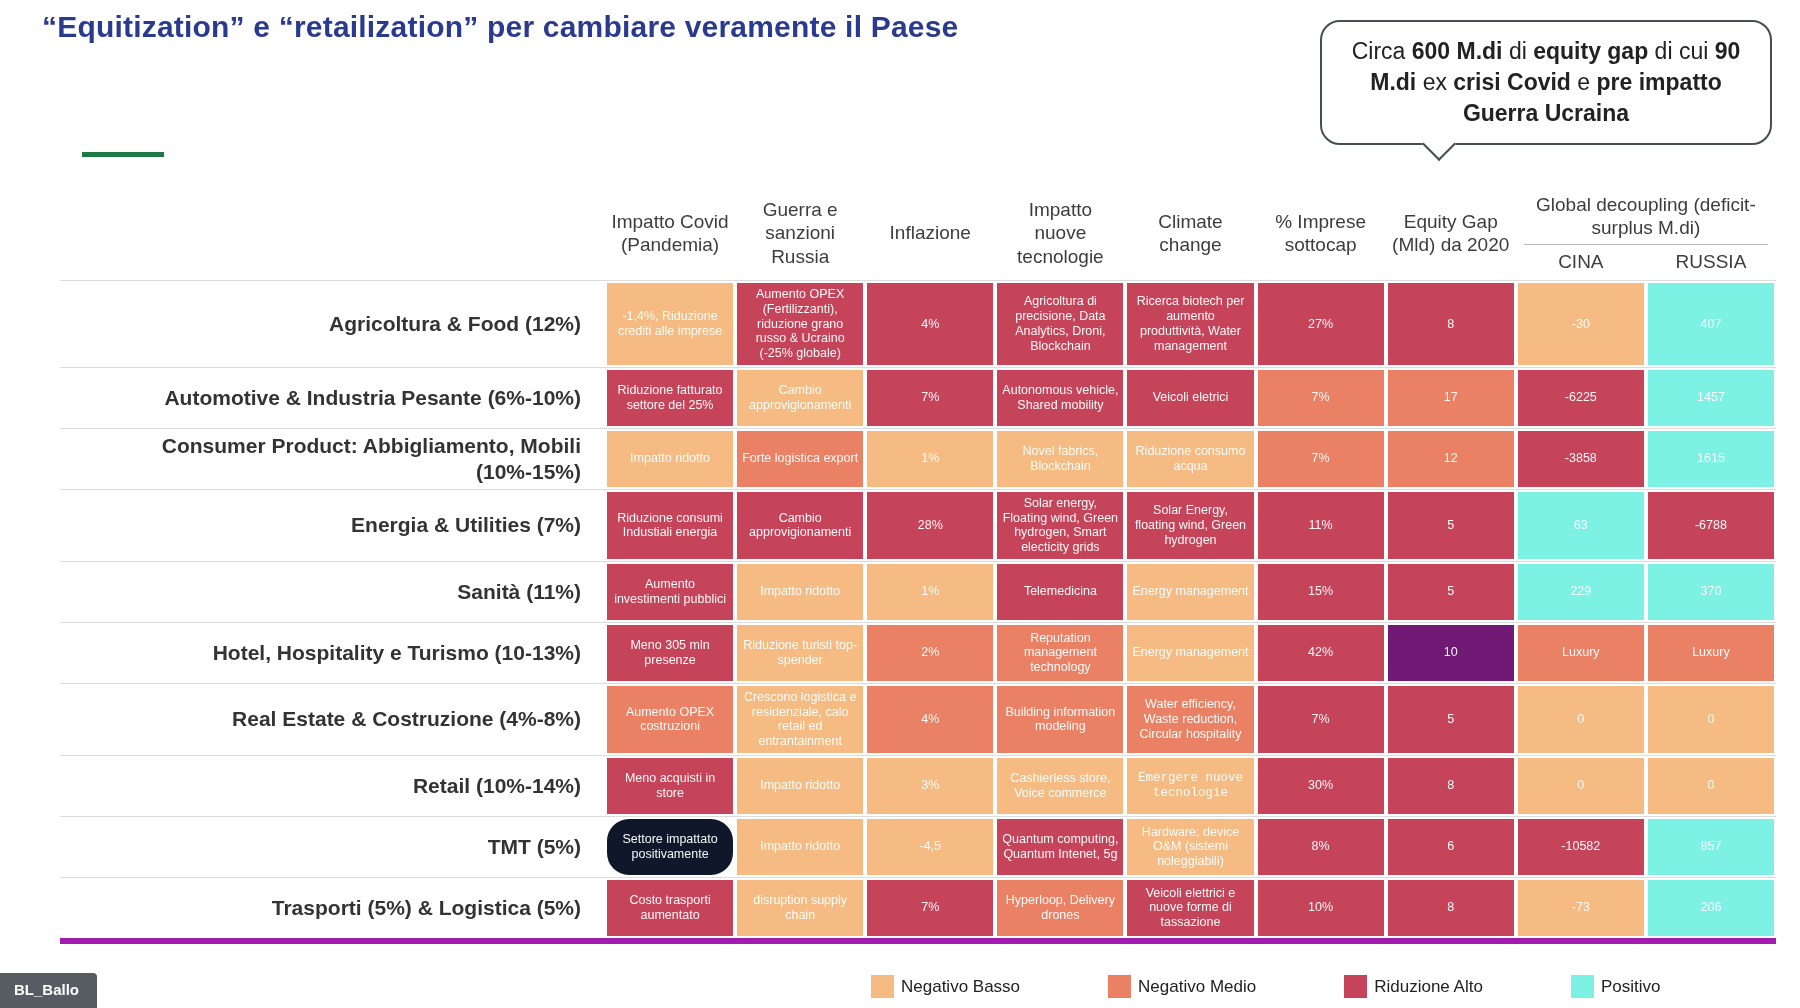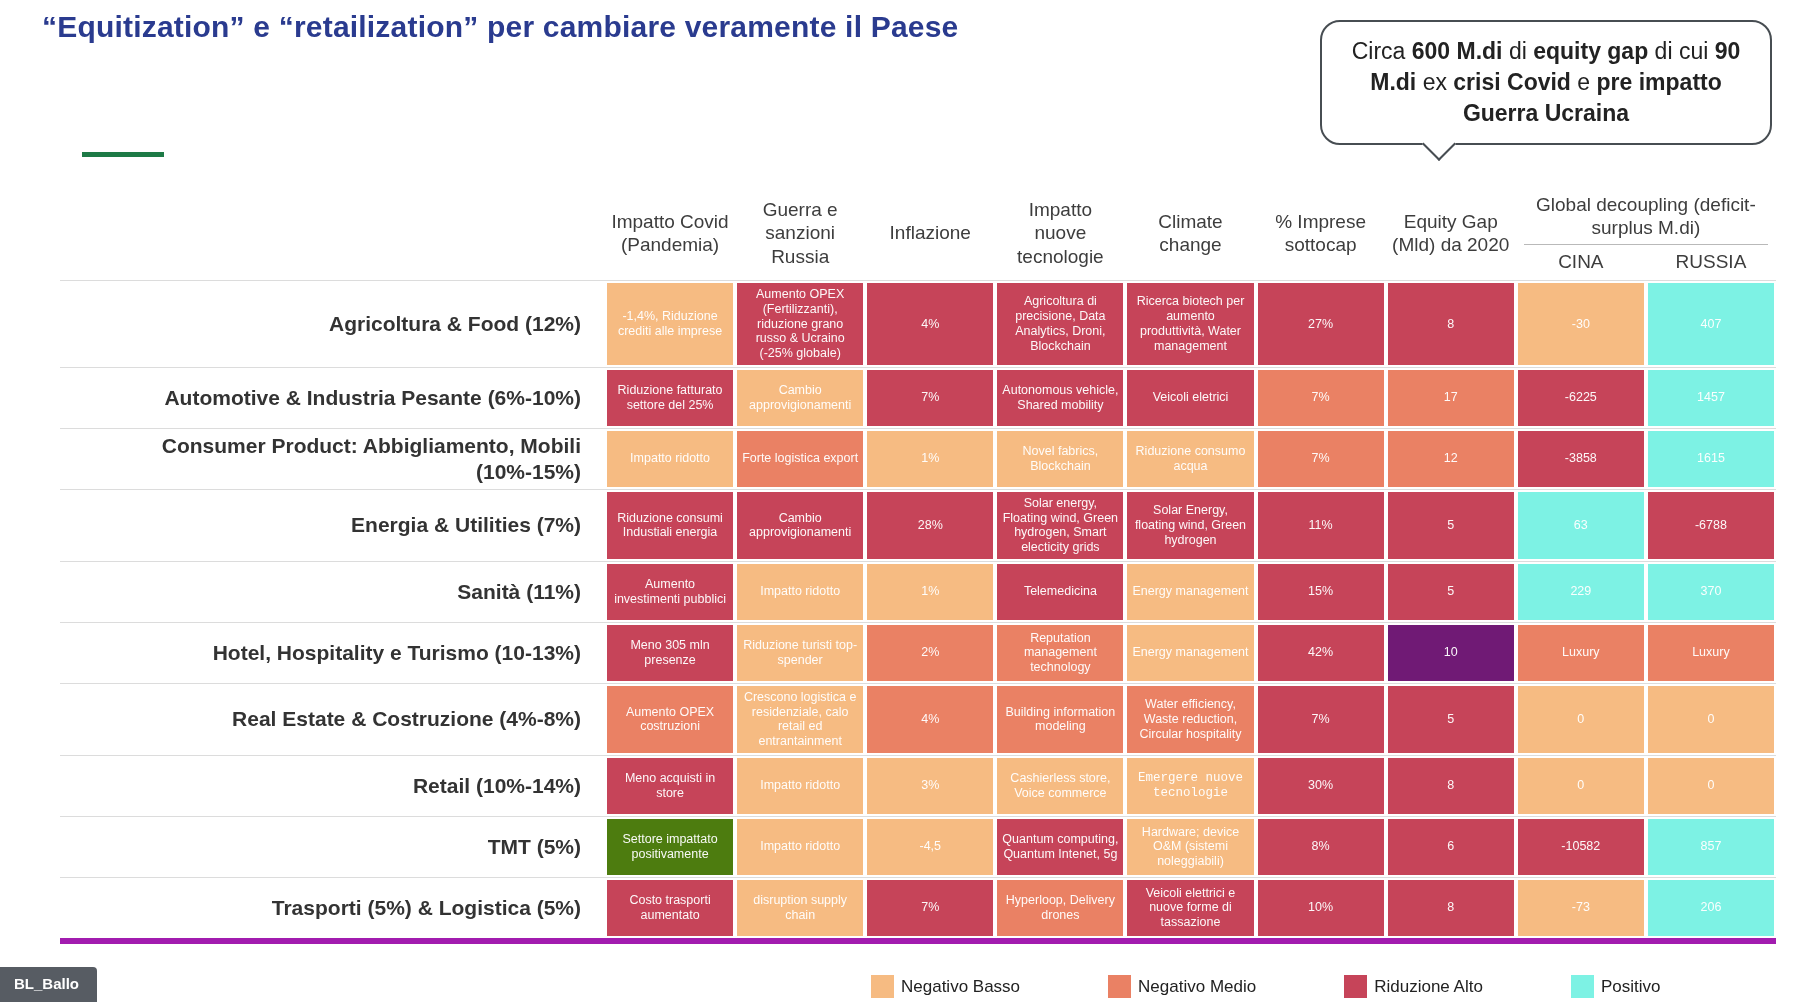--- a/index.html
+++ b/index.html
@@ -69,21 +69,21 @@
     font-size: 12.5px; line-height: 1.18; color: rgba(255,255,255,0.96);
   }
   .legend {
     position: absolute; left: 855px; bottom: 10px;
     display: flex; gap: 72px; align-items: center;
   }
   .legend-item { display: flex; align-items: center; margin-left: 16px; }
   .legend-swatch { width: 23px; height: 23px; margin-right: 7px; }
   .legend-label { font-size: 17px; color: #222; }
   .badge {
-    position: absolute; left: 0; bottom: 6px;
+    position: absolute; left: 0; bottom: 0;
     background: #575c63; color: #fff; font-weight: 700; font-size: 15px;
     padding: 8px 18px 10px 14px; border-top-right-radius: 4px;
   }
 </style>
 </head>
 <body>
 
 <div class="page-title">“Equitization” e “retailization” per cambiare veramente il Paese</div>
 <div class="title-dash"></div>
 
@@ -202,21 +202,21 @@
         <div class="cell" style="background: rgb(246, 187, 130);">3%</div>
         <div class="cell" style="background: rgb(246, 187, 130);">Cashierless store, Voice commerce</div>
         <div class="cell" style="background: rgb(246, 187, 130); font-family: Liberation Mono, monospace;">Emergere nuove tecnologie</div>
         <div class="cell" style="background: rgb(198, 68, 89);">30%</div>
         <div class="cell" style="background: rgb(198, 68, 89);">8</div>
         <div class="cell" style="background: rgb(246, 187, 130);">0</div>
         <div class="cell" style="background: rgb(246, 187, 130);">0</div>
       </div>
       <div class="t-row">
         <div class="row-label">TMT (5%)</div>
-        <div class="cell" style="background: #4d7c0f;">Settore impattato positivamente</div>
+        <div class="cell" style="background: #0f172a; border-radius: 22px;">Settore impattato positivamente</div>
         <div class="cell" style="background: rgb(246, 187, 130);">Impatto ridotto</div>
         <div class="cell" style="background: rgb(246, 187, 130);">-4,5</div>
         <div class="cell" style="background: rgb(198, 68, 89);">Quantum computing, Quantum Intenet, 5g</div>
         <div class="cell" style="background: rgb(246, 187, 130);">Hardware; device O&amp;M (sistemi noleggiabili)</div>
         <div class="cell" style="background: rgb(198, 68, 89);">8%</div>
         <div class="cell" style="background: rgb(198, 68, 89);">6</div>
         <div class="cell" style="background: rgb(198, 68, 89);">-10582</div>
         <div class="cell" style="background: rgb(125, 242, 228);">857</div>
       </div>
       <div class="t-row">

